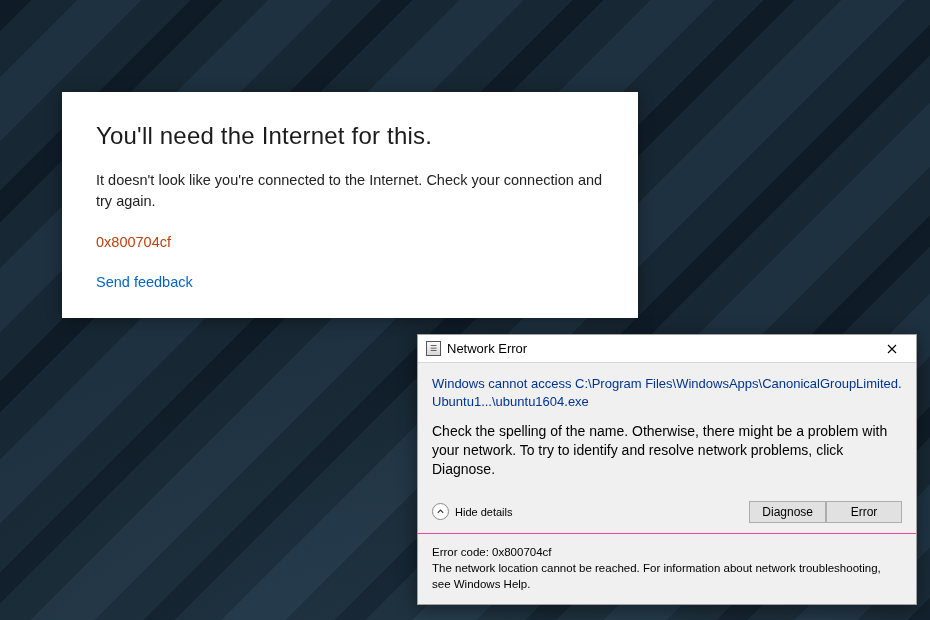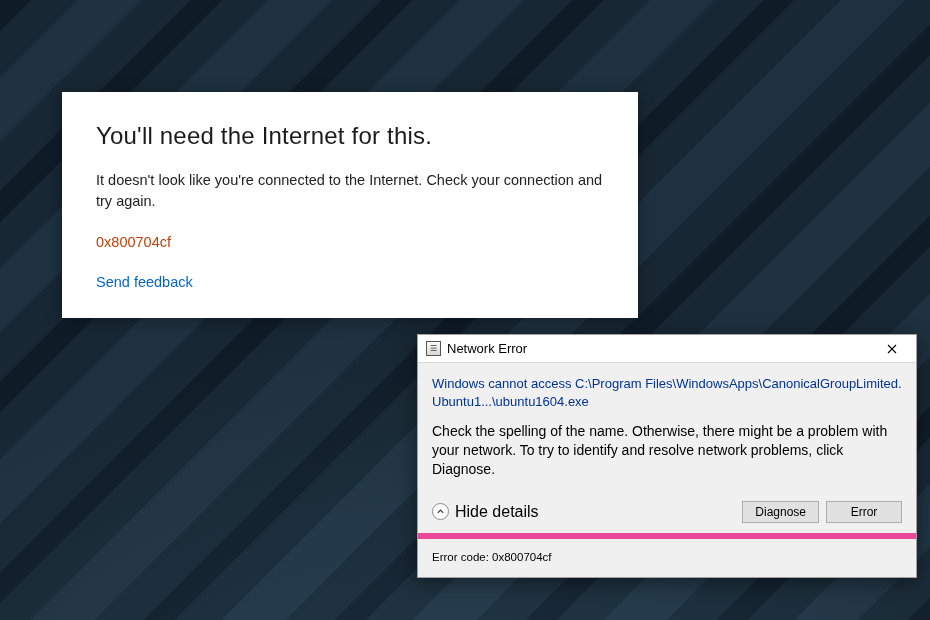--- a/index.html
+++ b/index.html
@@ -118,45 +118,45 @@
       display: flex;
       align-items: center;
       justify-content: space-between;
       padding: 0 14px 10px 14px;
     }
     .toggle-details {
       display: flex;
       align-items: center;
       gap: 6px;
       cursor: pointer;
-      font-size: 16px;
+      font-size: 11px;
     }
     .chev {
       width: 17px; height: 17px;
       border: 1px solid #8a8a8a;
       border-radius: 50%;
       display: flex; align-items: center; justify-content: center;
       background: #fff;
     }
     .chev svg { width: 9px; height: 9px; }
 
-    .dlg-buttons { display: flex; gap: 7px; }
+    .dlg-buttons { display: flex; }
     .dlg-btn {
       min-width: 76px;
       height: 22px;
       padding: 0 12px;
       font-size: 12px;
       background: #e1e1e1;
       border: 1px solid #adadad;
       cursor: pointer;
       font-family: inherit;
     }
 
     .dlg-details {
-      border-top: 6px solid #ec4899;
+      border-top: 1px solid #ec4899;
       padding: 10px 14px 12px 14px;
       font-size: 11.5px;
       line-height: 1.4;
     }
   </style>
 </head>
 <body>
 
 <div class="wallpaper"></div>
 
@@ -195,14 +195,15 @@
       <span>Hide details</span>
     </div>
     <div class="dlg-buttons">
       <button class="dlg-btn">Diagnose</button>
       <button class="dlg-btn">Error</button>
     </div>
   </div>
 
   <div class="dlg-details">
     <div>Error code: 0x800704cf</div>
+    <div>The network location cannot be reached. For information about network troubleshooting, see Windows Help.</div>
   </div>
 </div>
 
 </body></html>

